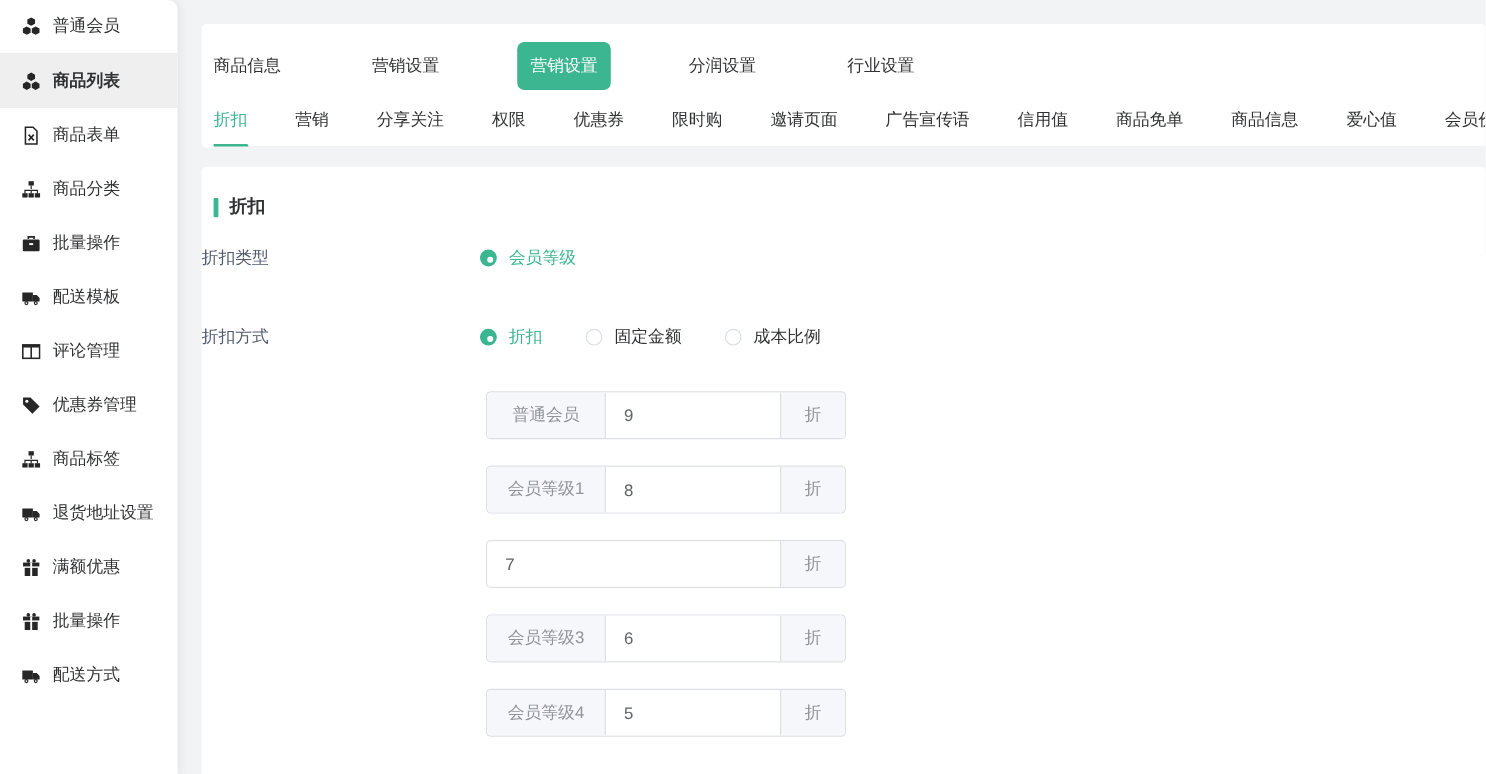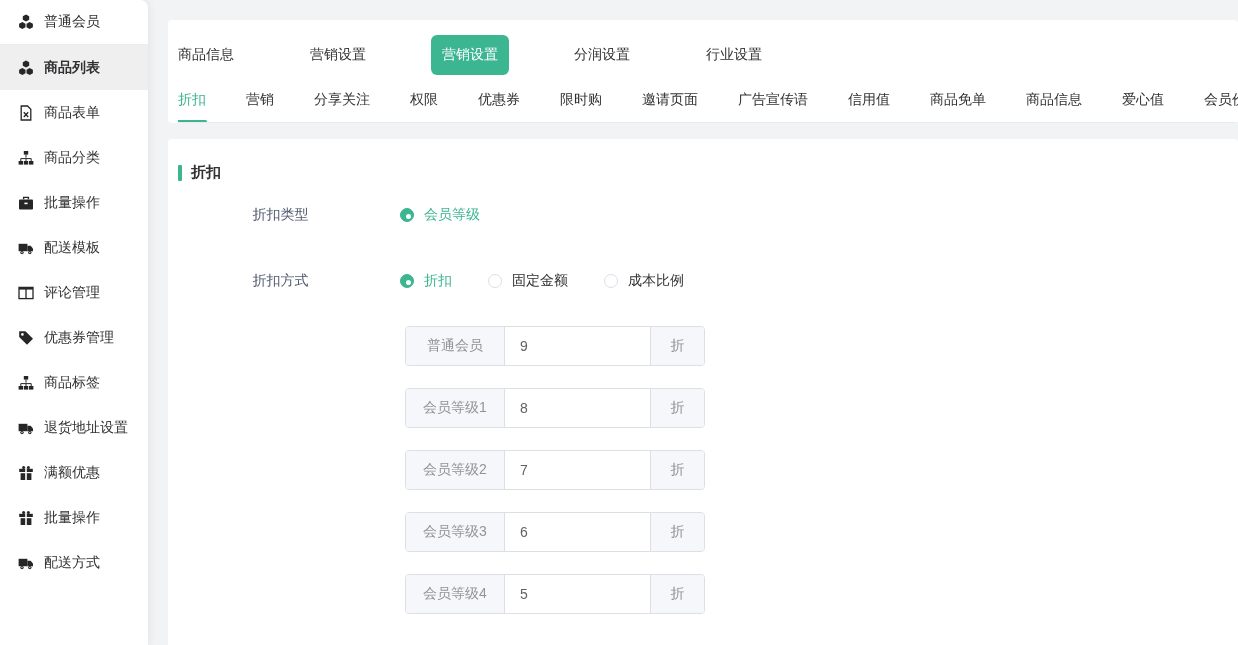--- a/index.html
+++ b/index.html
@@ -62,21 +62,21 @@
   
   .card-content{margin-top:16px;height:700px;padding-top:24px;}
   .sec-head{display:flex;align-items:center;gap:9px;padding-left:10px;}
   .sec-bar{width:4px;height:16px;background:var(--accent);border-radius:1px;}
   .sec-title{font-weight:bold;font-size:15px;}
   .form{margin-top:24px;}
   .form-row{display:flex;align-items:center;}
   .row-type{margin-bottom:48px;}
   .row-mode{margin-bottom:36px;}
   .form-label{
-    width:225px;flex:0 0 225px;text-align:center;
+    width:225px;flex:0 0 225px;text-align:left;
     color:var(--text-secondary);
   }
   .radio-group{display:flex;align-items:center;margin-left:7px;}
   .radio{display:flex;align-items:center;margin-right:36px;cursor:pointer;}
   .rdot{
     width:14px;height:14px;border-radius:50%;
     border:1px solid var(--border);background:#fff;position:relative;
   }
   .radio.checked .rdot{background:var(--accent);border-color:var(--accent);}
   .radio.checked .rdot::after{
@@ -340,21 +340,20 @@
         <div class="igroup">
           <span class="iaddon left">会员等级1</span>
           <input class="iinput" value="8" style="">
           <span class="iaddon right">折</span>
         </div>
       </div>
 
       <div class="form-row level-row">
         <div class="form-label"></div>
         <div class="igroup">
-          <span class="iaddon left">会员等级2</span>
           <input class="iinput" value="7" style="">
           <span class="iaddon right">折</span>
         </div>
       </div>
 
       <div class="form-row level-row">
         <div class="form-label"></div>
         <div class="igroup">
           <span class="iaddon left">会员等级3</span>
           <input class="iinput" value="6" style="">

